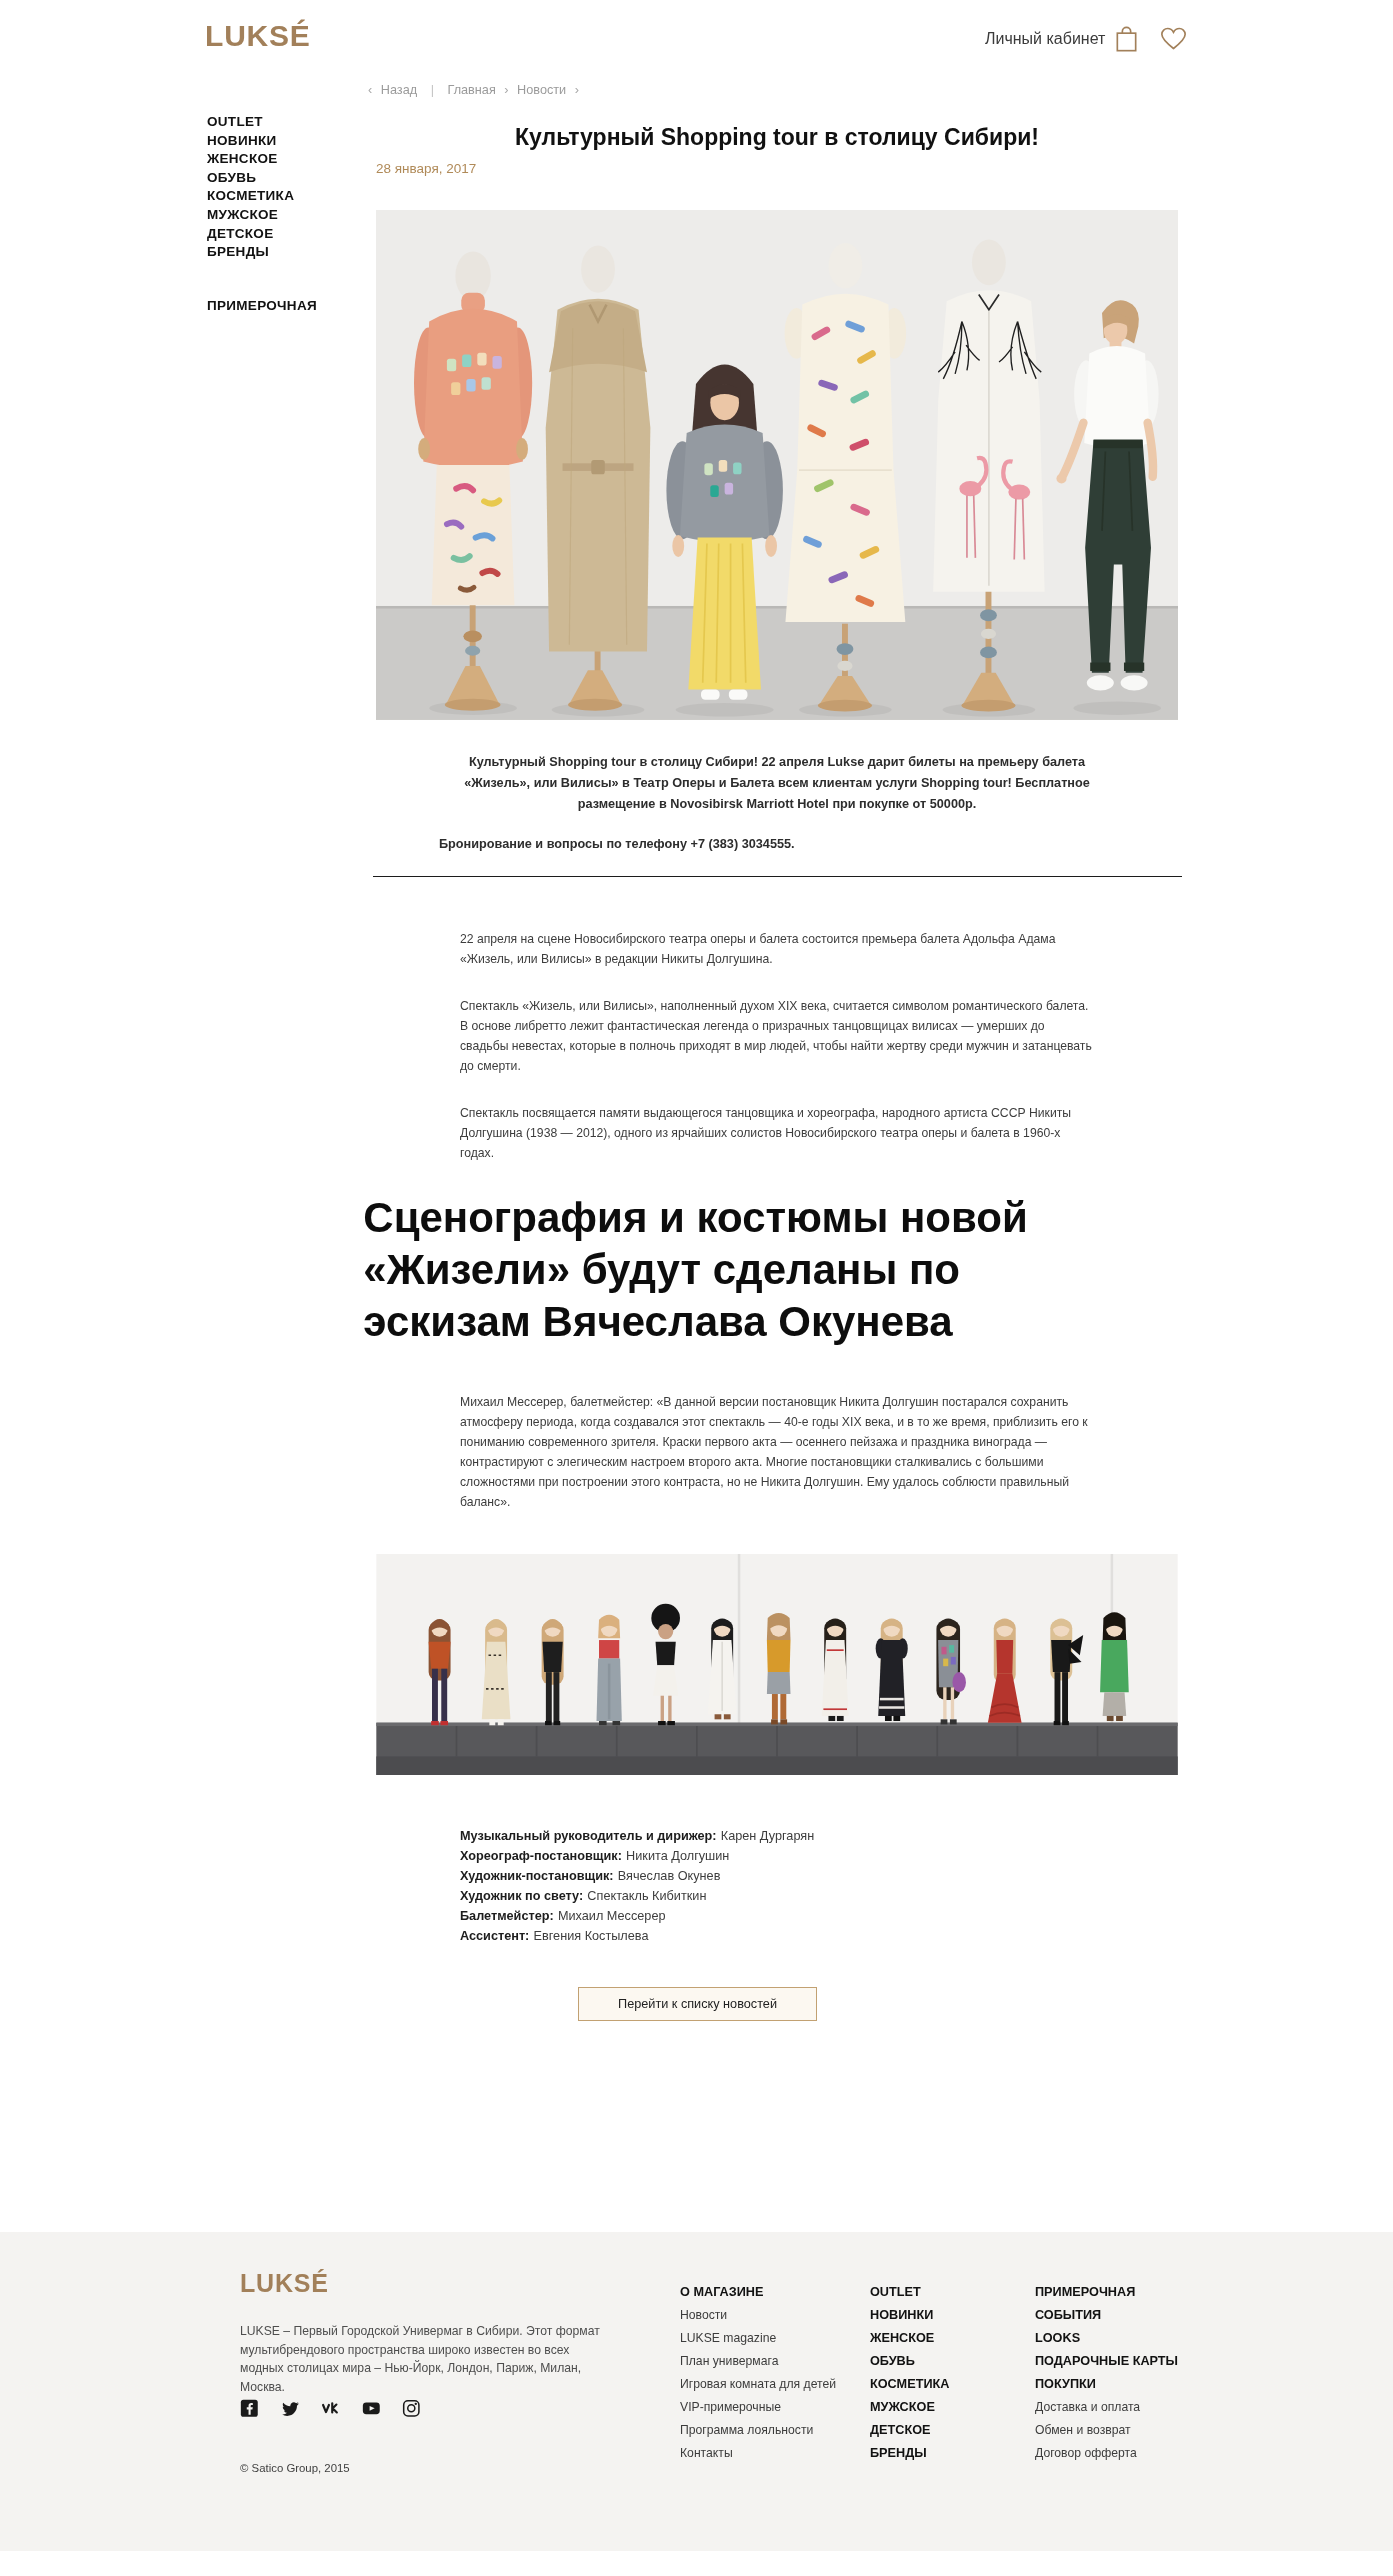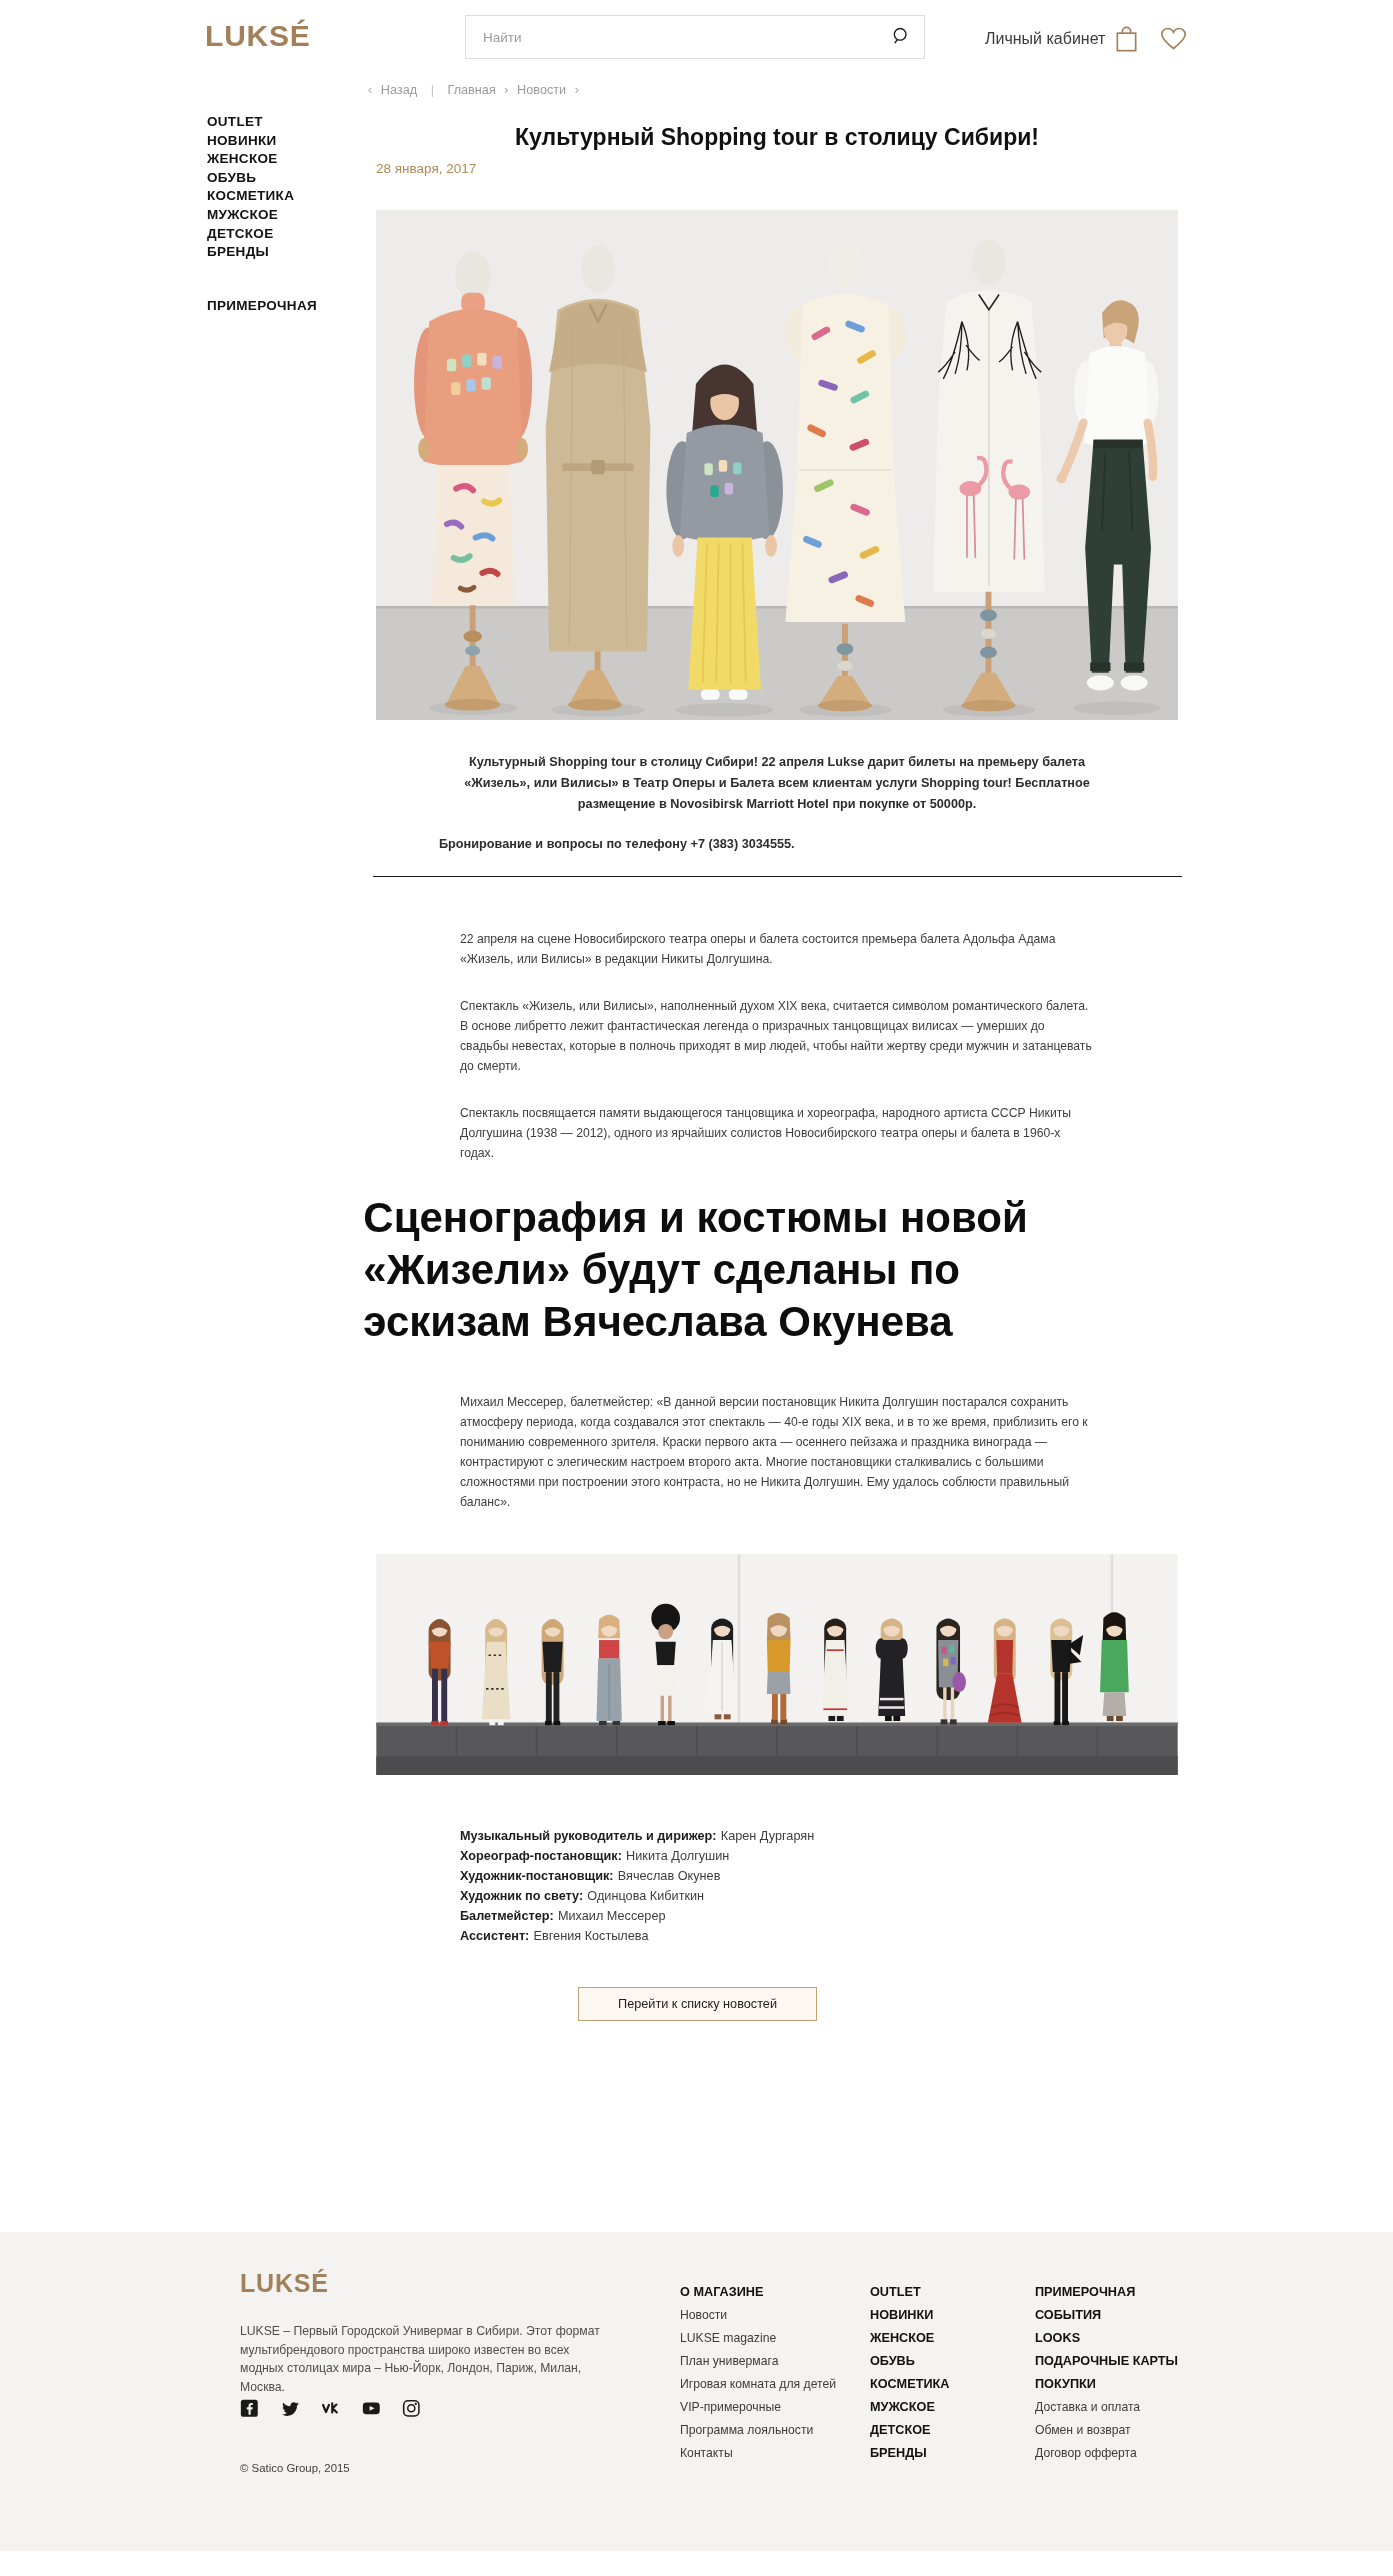--- a/index.html
+++ b/index.html
@@ -112,31 +112,20 @@
   .f-head { font-size:12.7px; font-weight:bold; color:#121212; line-height:23px; }
   .f-link { font-size:12.2px; color:#3c3c3c; line-height:23px; cursor:pointer; white-space:nowrap; }
   .f-link.bold { font-weight:bold; color:#121212; font-size:12.7px; }
 </style>
 </head>
 <body>
 
 <div class="header">
   <div class="logo">LUKSÉ</div>
 
-  <div class="search-box">
-    <input type="text" placeholder="Найти" style="">
-    <button class="search-btn">
-      <span>
-        <svg width="20" height="20" viewBox="0 0 24 24">
-          <circle cx="11" cy="10" r="7" fill="none" stroke="#1a1a1a" stroke-width="1.6"></circle>
-          <line x1="7.5" y1="16.5" x2="4.5" y2="20.5" stroke="#1a1a1a" stroke-width="1.6"></line>
-        </svg>
-      </span>
-    </button>
-  </div>
 
   <div class="account-link">Личный кабинет</div>
 
   <div class="hdr-icon bag">
     <svg width="27" height="30" viewBox="0 0 32 36">
       <rect x="5" y="11" width="22" height="21" fill="none" stroke="#a2805a" stroke-width="2"></rect>
       <path d="M11 11 v-2 a5 5 0 0 1 10 0 v2" fill="none" stroke="#a2805a" stroke-width="2"></path>
     </svg>
   </div>
   <div class="hdr-icon heart">
@@ -508,21 +497,21 @@
           <rect x="-9" y="192" width="8" height="6" fill="#6a4a30"></rect>
           <rect x="2" y="192" width="8" height="6" fill="#6a4a30"></rect>
         </g>
       </svg>
     </div>
 
     <div class="credits">
       <p class="row"><b>Музыкальный руководитель и дирижер:</b><span>Карен Дургарян</span></p>
       <p class="row"><b>Хореограф-постановщик:</b><span>Никита Долгушин</span></p>
       <p class="row"><b>Художник-постановщик:</b><span>Вячеслав Окунев</span></p>
-      <p class="row"><b>Художник по свету:</b><span>Одинцова Кибиткин</span></p>
+      <p class="row"><b>Художник по свету:</b><span>Спектакль Кибиткин</span></p>
       <p class="row"><b>Балетмейстер:</b><span>Михаил Мессерер</span></p>
       <p class="row"><b>Ассистент:</b><span>Евгения Костылева</span></p>
     </div>
 
 
     <button class="news-btn">Перейти к списку новостей</button>
 
     <div class="pre-footer-spacer"></div>
   </main>
 </div>

